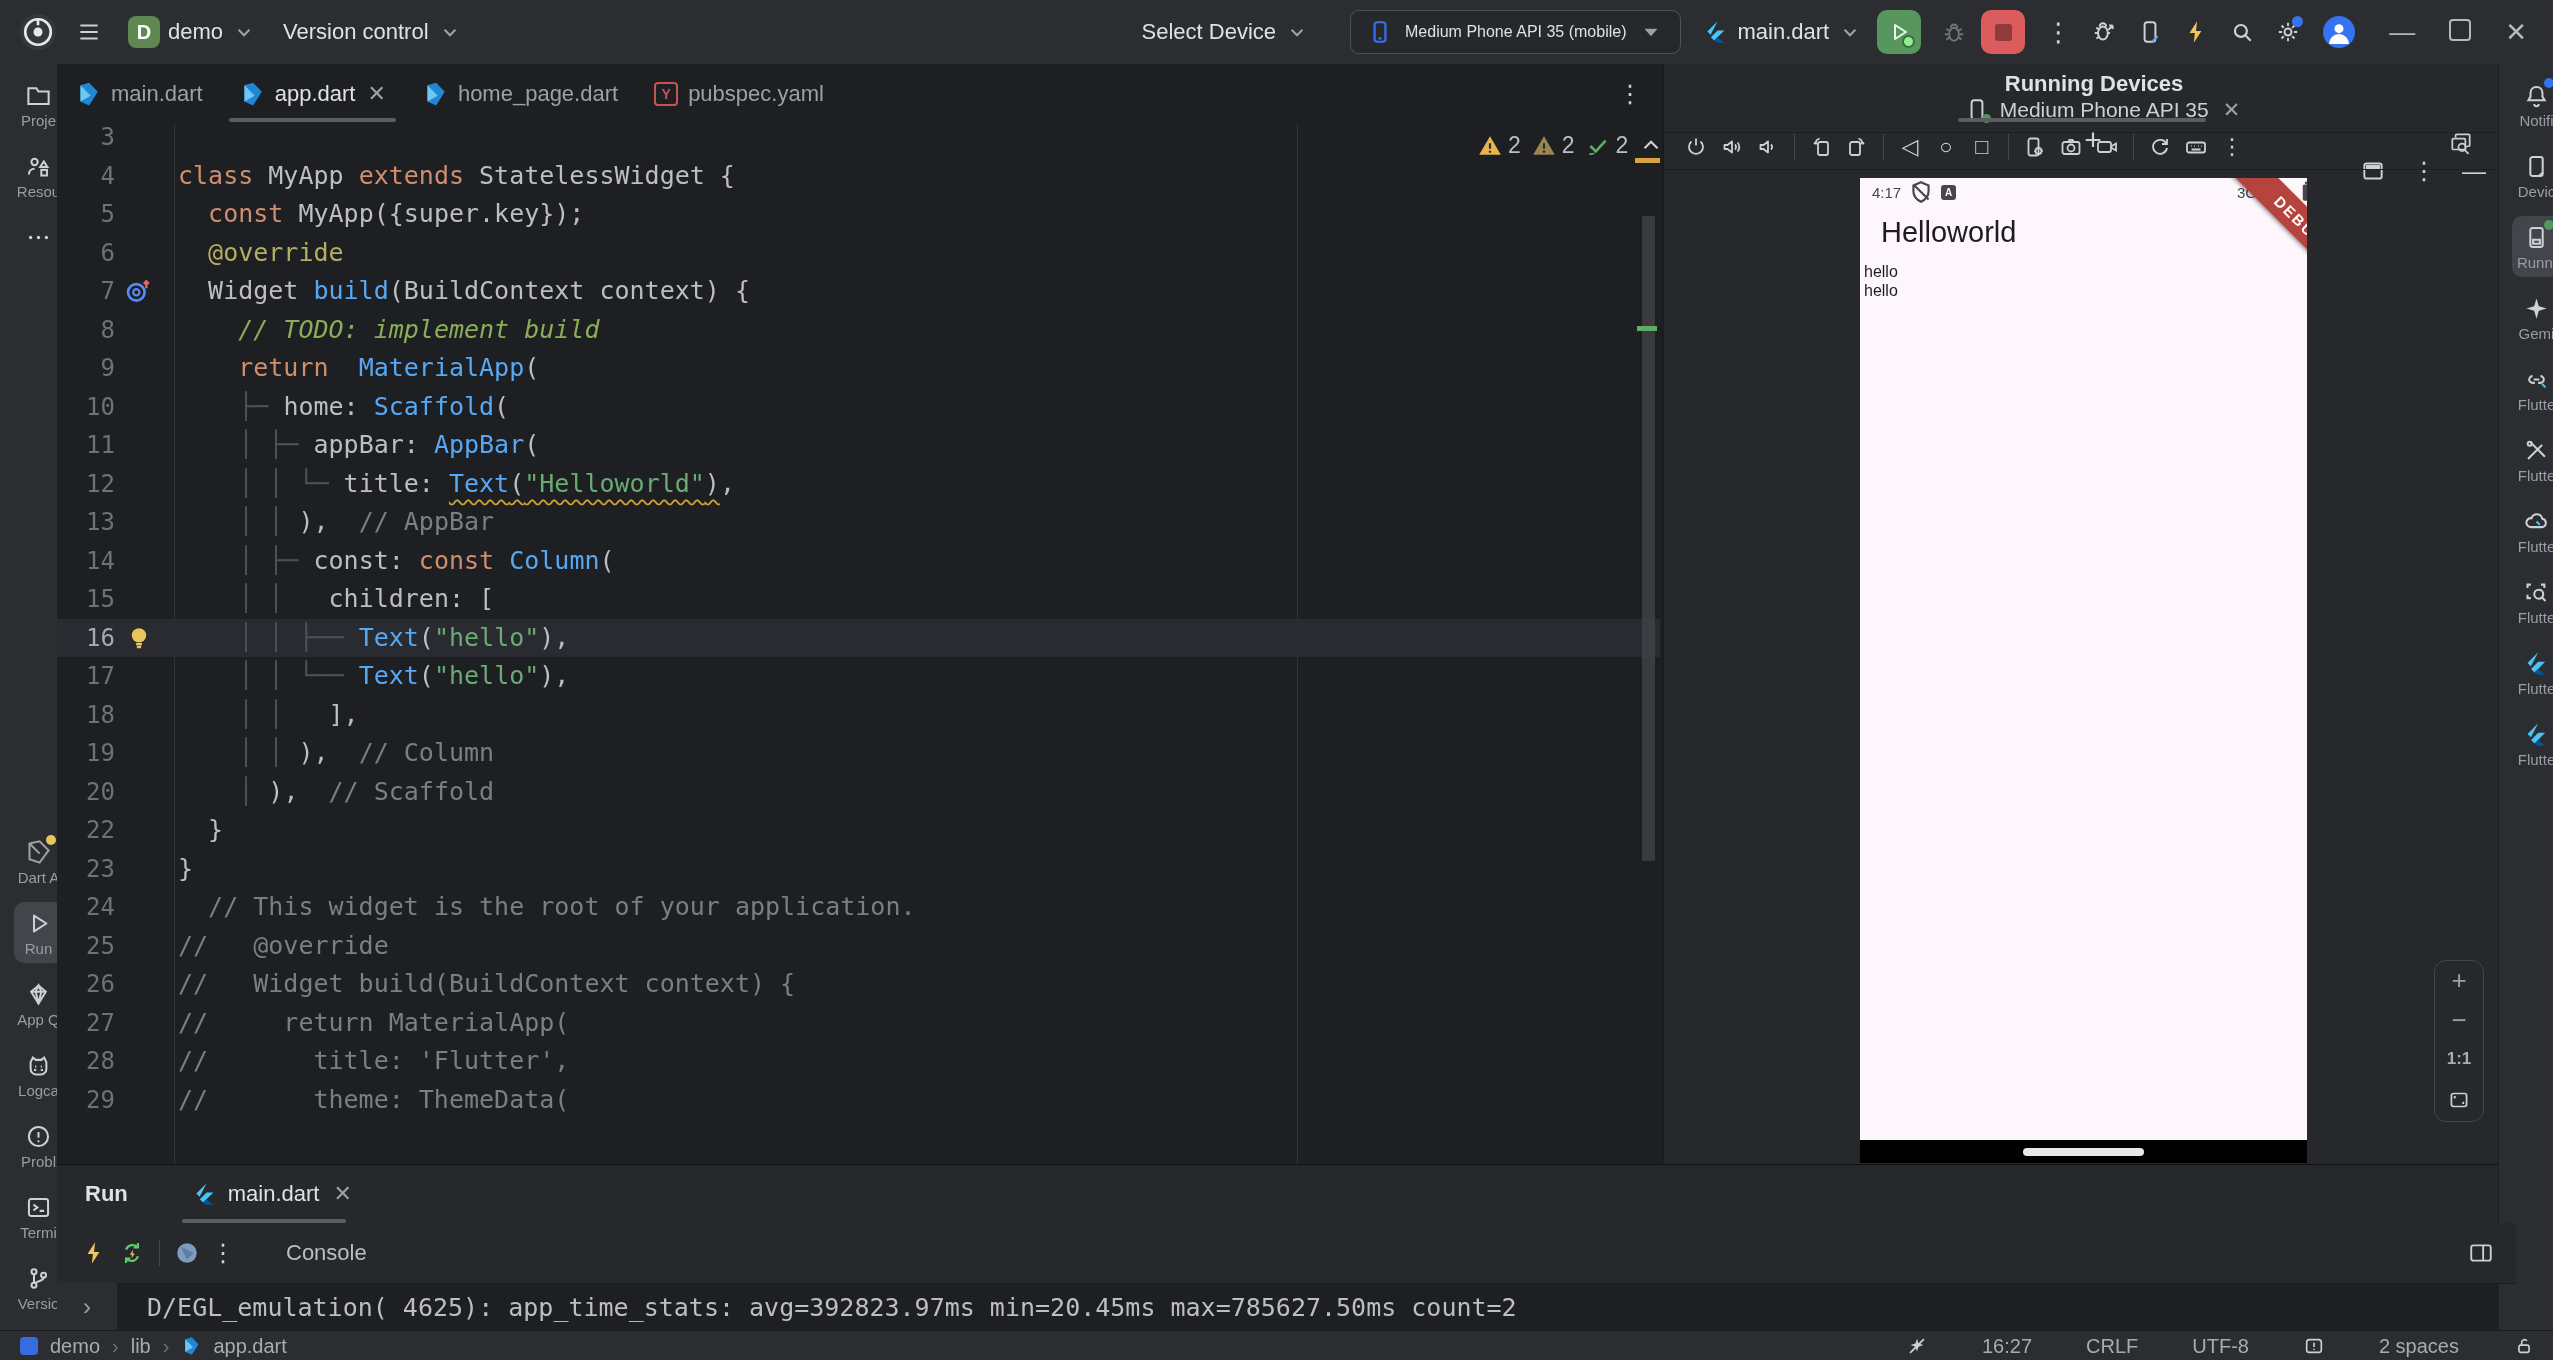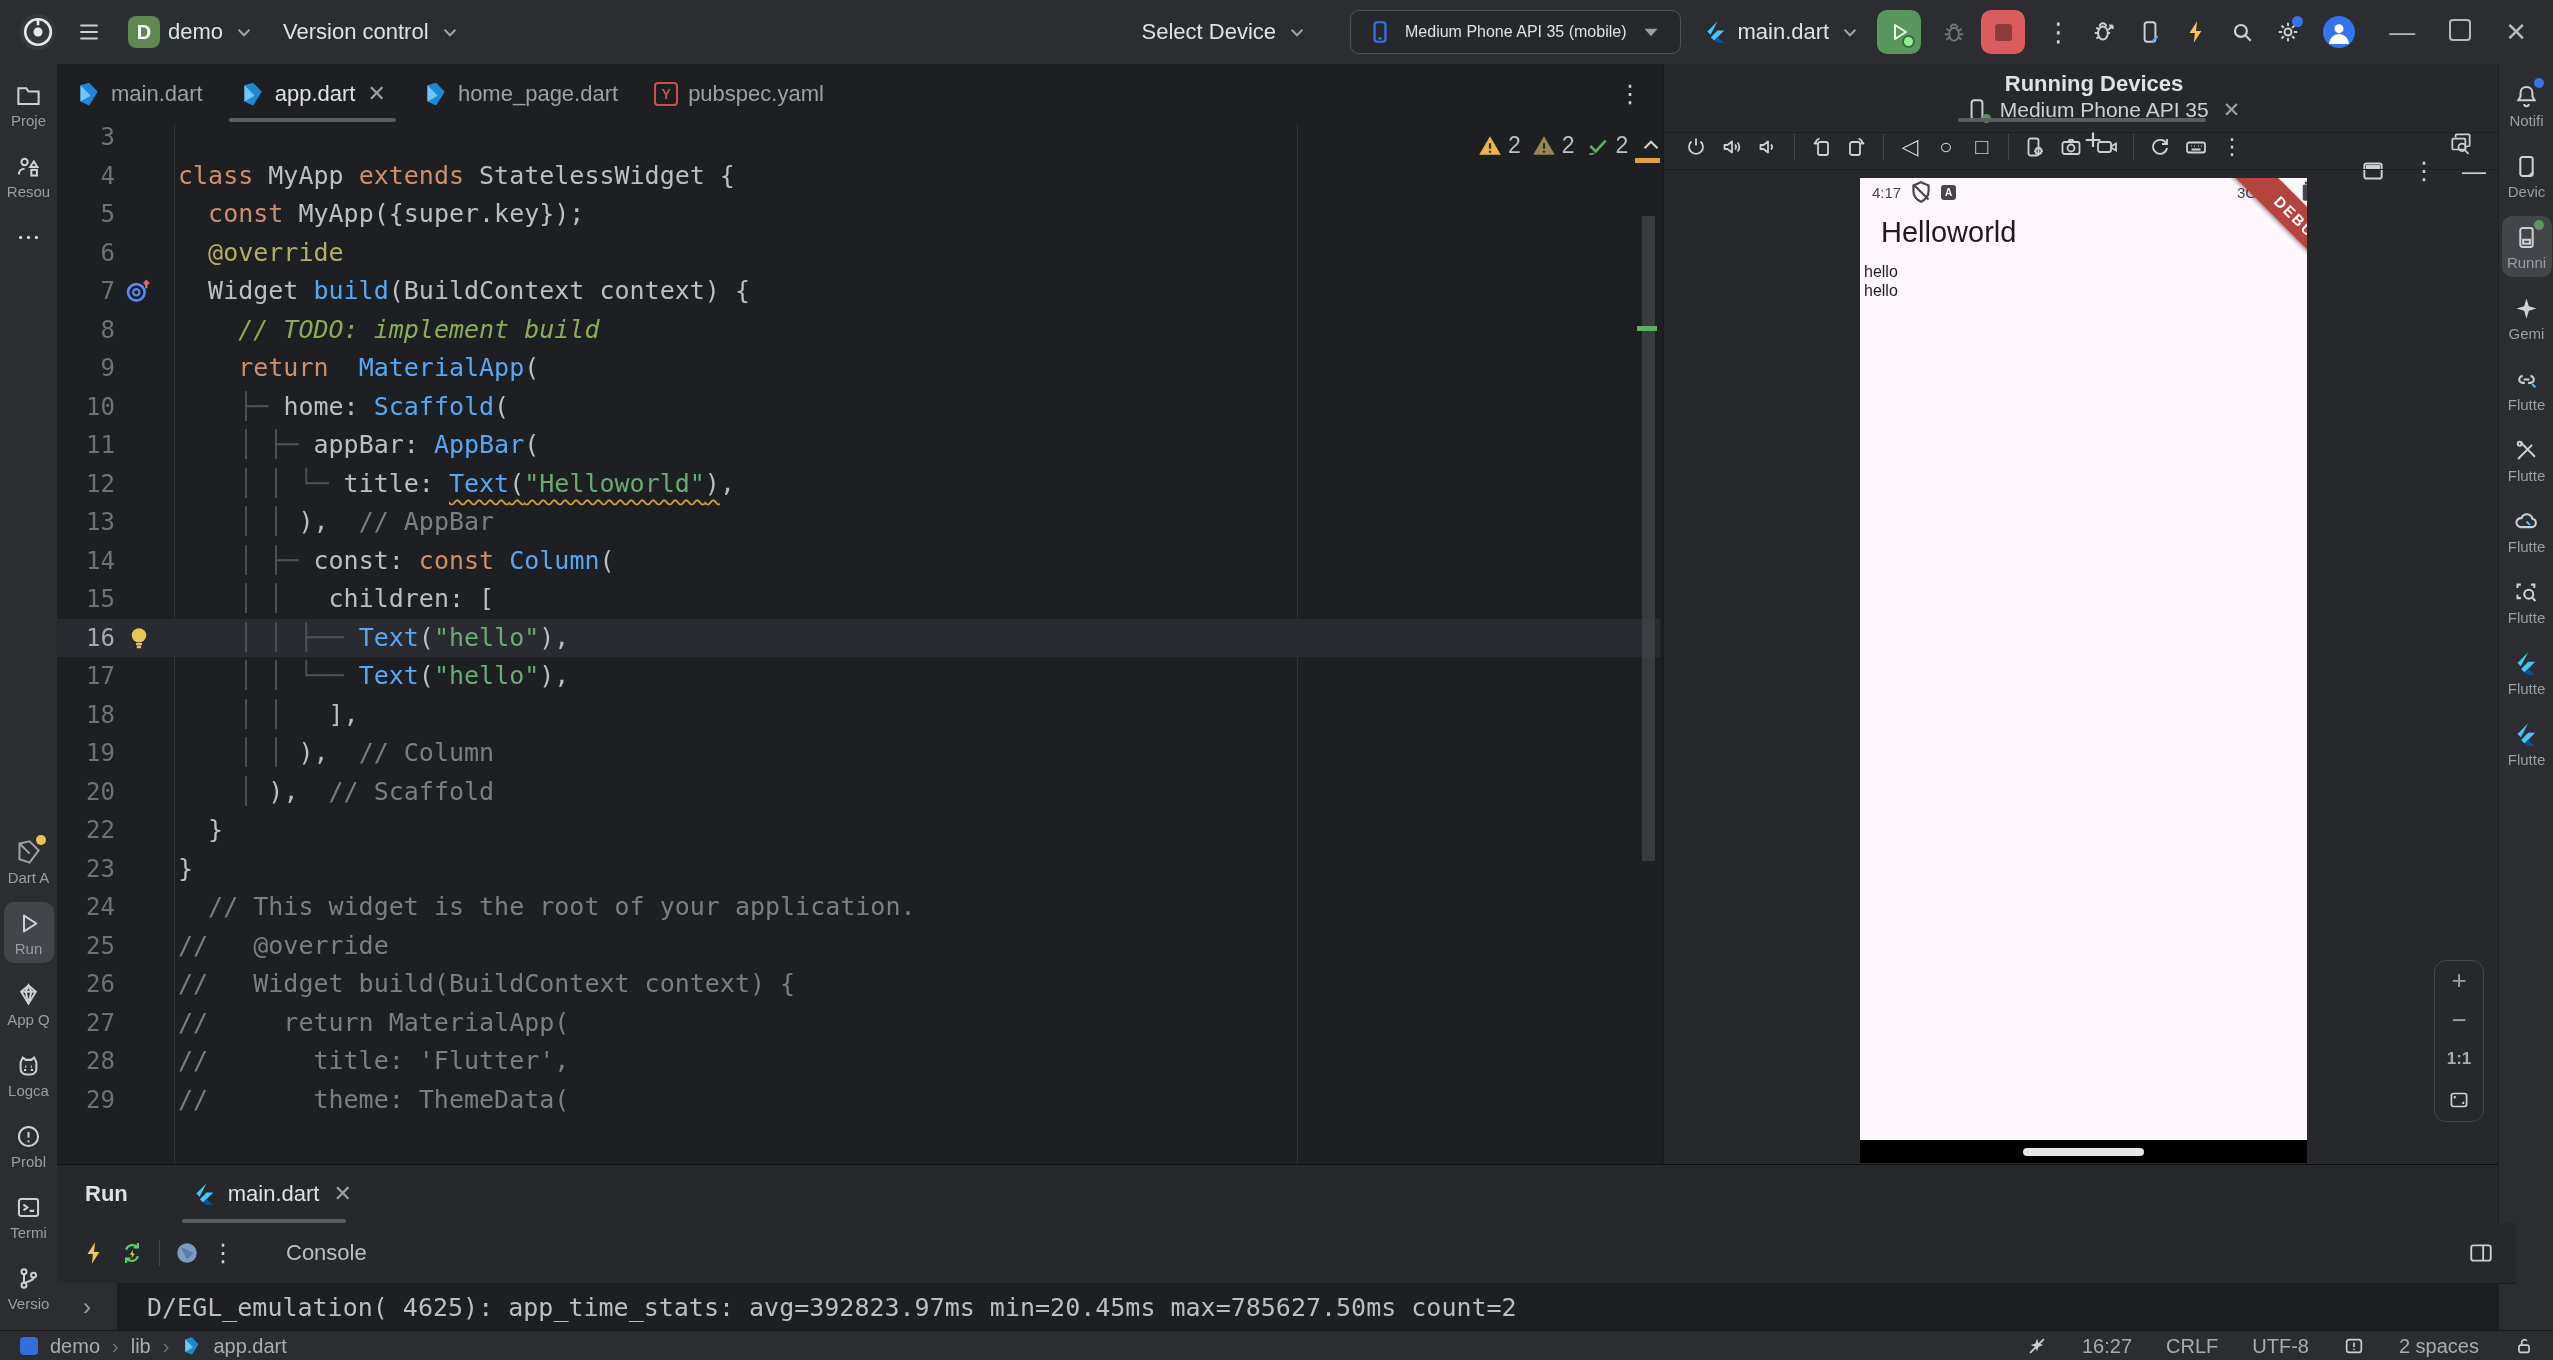--- a/index.html
+++ b/index.html
@@ -23,21 +23,21 @@
   #run-btn .dot{position:absolute;right:6px;bottom:6px;width:9px;height:9px;border-radius:50%;background:#8DF28D;border:2px solid #3d6b41;}
   #stop-btn{background:#DB5C5C;}
   #stop-btn .inner{width:17px;height:17px;border-radius:3px;background:#8F3B3B;}
   .tb-ico{margin-left:20px;}
   #gear-wrap{position:relative;}
   #gear-wrap .badge{position:absolute;right:-2px;top:-3px;width:11px;height:11px;border-radius:50%;background:#3574F0;}
   #avatar{width:32px;height:32px;border-radius:50%;background:#3574F0;overflow:hidden;margin-left:22px;}
   .winctl{margin-left:34px;color:#B4B8BF;font-size:26px;}
   .maxbox{width:18px;height:18px;border:2px solid #B4B8BF;border-radius:4px;}
   
-  .stripe{background:#2B2D30;display:flex;flex-direction:column;align-items:center;}
+  .stripe{background:#2B2D30;display:flex;flex-direction:column;align-items:center;padding-left:10px;}
   #left-stripe{left:0;top:64px;width:57px;height:1266px;border-right:1px solid #1E1F22;}
   #right-stripe{left:2498px;top:64px;width:55px;height:1266px;border-left:1px solid #1E1F22;}
   .stripe-item{width:50px;padding:8px 0 6px;margin-top:10px;border-radius:10px;display:flex;flex-direction:column;
     align-items:center;gap:3px;color:#CED0D6;position:relative;}
   .stripe-item.active{background:#43454A;}
   .stripe-item .lbl{font-size:15px;color:#9A9DA3;max-width:52px;overflow:hidden;white-space:nowrap;}
   .stripe-item svg{width:27px;height:27px;}
   .stripe-item .badge{position:absolute;top:4px;right:8px;width:10px;height:10px;border-radius:50%;}
   .mt-auto{margin-top:auto;}
   .mb-12{margin-bottom:12px;}
@@ -119,21 +119,21 @@
   #console-row{left:0;top:118px;width:100%;height:48px;display:flex;align-items:center;}
   #console-gutter{width:60px;height:100%;background:#2B2D30;display:flex;align-items:center;justify-content:center;
     color:#9DA0A8;font-size:24px;}
   #console-text{margin-left:30px;font-family:"DejaVu Sans Mono","Liberation Mono",monospace;font-size:25px;color:#BCBEC4;white-space:pre;}
   
   #statusbar{left:0;top:1330px;width:2553px;height:30px;background:#2B2D30;border-top:1px solid #1A1B1E;
     display:flex;align-items:center;font-size:20px;color:#A8ABB2;}
   #crumbs{display:flex;align-items:center;gap:12px;margin-left:20px;}
   #crumbs .sq{width:14px;height:14px;border:2px solid #3574F0;border-radius:4px;background:#3574F0;opacity:.9;}
   #crumbs .sep{color:#6F737A;}
-  #status-right{margin-left:auto;display:flex;align-items:center;gap:34px;margin-right:18px;}
+  #status-right{margin-left:auto;display:flex;align-items:center;gap:54px;margin-right:18px;}
   #status-right .ico svg{width:22px;height:22px;}
 </style>
 </head>
 <body>
 
 <div id="titlebar" class="abs">
   <div id="as-logo">
     <svg viewBox="0 0 24 24">
         <circle cx="12" cy="12" r="8.5" fill="none" stroke="#E6E8EC" stroke-width="1.8"></circle>
         <circle cx="12" cy="12" r="3" fill="#E6E8EC"></circle>

